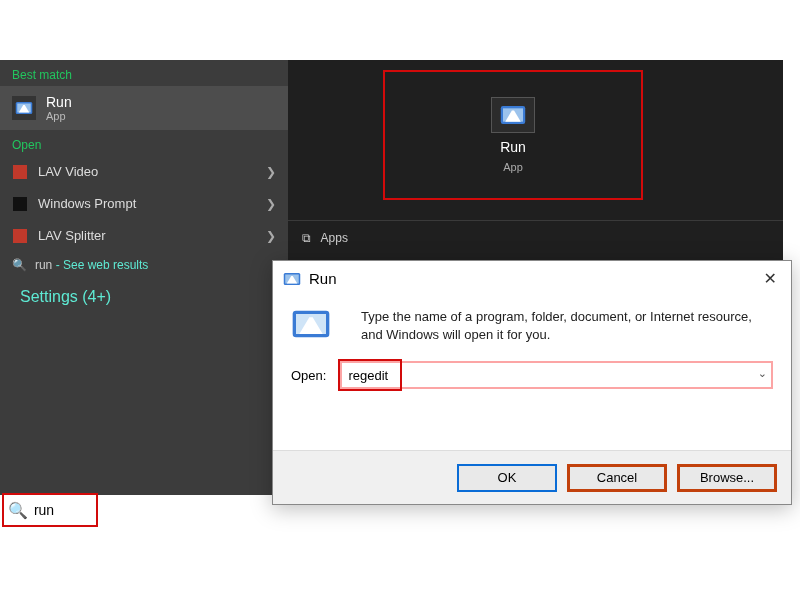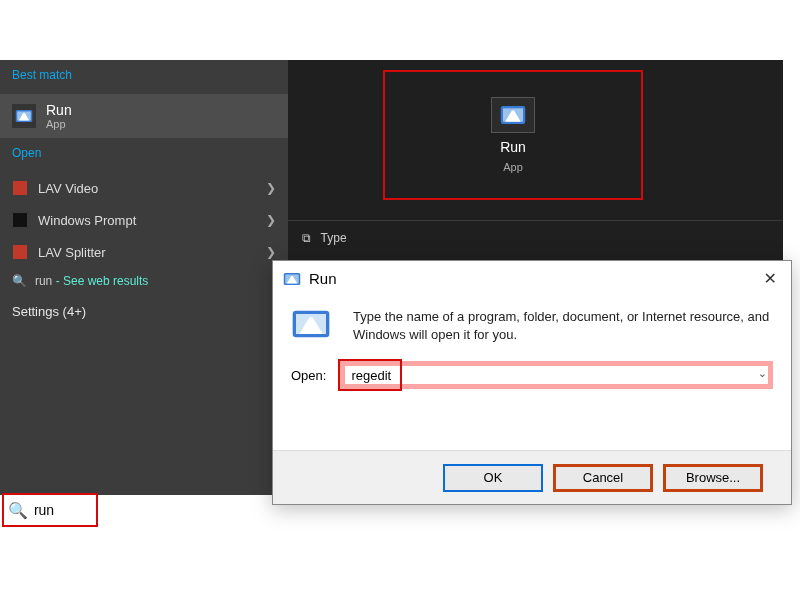--- a/index.html
+++ b/index.html
@@ -2,56 +2,56 @@
 <html><head>
 <meta charset="utf-8">
 <style>
   * { box-sizing: border-box; margin: 0; padding: 0; font-family: "Segoe UI", sans-serif; }
   body { width: 800px; height: 600px; background: #fff; position: relative; overflow: hidden; }
 
   .canvas { position: absolute; left: 0; top: 60px; width: 800px; height: 470px; }
 
   
   .start-pane { position: absolute; left: 0; top: 0; width: 288px; height: 460px; background: #3c3c3c; color: #ddd; font-size: 13px; }
-  .section-label { padding: 8px 12px 12px; font-size: 12px; color: #0ea5e9; }
+  .section-label { padding: 8px 12px 4px; font-size: 12px; color: #22c55e; }
   .best-match { background: #4d4d4d; display: flex; align-items: center; padding: 8px 12px; gap: 10px; }
   .run-small-icon { width: 24px; height: 24px; background: #343434; display:flex;align-items:center;justify-content:center; }
   .run-small-icon svg { width: 18px; height: 14px; }
   .bm-title { font-size: 14px; color: #fff; font-weight: 500; }
   .bm-sub { font-size: 11px; color: #bbb; }
   .app-row { display: flex; align-items: center; justify-content: space-between; padding: 8px 12px; cursor: pointer; }
-  .app-row .left { display: flex; align-items: center; gap: 10px; }
+  .app-row .left { display: flex; align-items: flex-start; gap: 10px; }
   .app-icon { width: 16px; height: 16px; display:flex;align-items:center;justify-content:center; }
   .chev { color: #aaa; font-size: 12px; }
   .web-row { padding: 6px 12px; display:flex; gap:8px; align-items:center; color:#ccc; font-size:12px;}
-  .settings-label { padding: 10px 12px; font-size:13px; color:#e5e5e5; }
+  .settings-label { padding: 10px 20px; font-size:16px; color:#5eead4; }
 
   
   .preview-pane { position: absolute; left: 288px; top: 0; width: 495px; height: 200px; background: #1f1f1f; }
   .preview-center { position:absolute; left:95px; top:10px; width:260px; height:130px; border:2px solid #d20a0a; display:flex; flex-direction:column; align-items:center; justify-content:center; gap:6px;}
   .preview-icon-box { width:44px; height:36px; background:#2c2c2c; border:1px solid #555; display:flex;align-items:center;justify-content:center;}
   .preview-title { color:#fff; font-size:14px; }
   .preview-sub { color:#aaa; font-size:11px; }
   .preview-open { position:absolute; left:0; top:160px; right:0; border-top:1px solid #3a3a3a; padding:10px 14px; color:#ccc; font-size:12px; display:flex; gap:10px; align-items:center;}
 
   
   .run-dialog { position:absolute; left:272px; top:200px; width:520px; height:245px; background:#fff; border:1px solid #888; box-shadow:0 4px 20px rgba(0,0,0,.25); }
   .run-title { display:flex; align-items:center; justify-content:space-between; padding:8px 10px; font-size:15px; }
   .run-title .left { display:flex; align-items:center; gap:8px;}
   .close-x { font-size:16px; color:#333; cursor:pointer; padding:0 4px;}
-  .run-body { padding:12px 18px; display:flex; gap:22px; align-items:flex-start; }
+  .run-body { padding:12px 18px; display:flex; gap:30px; align-items:flex-start; }
   .run-big-icon { width:40px; height:34px; flex-shrink:0; }
   .run-desc { font-size:13px; color:#222; line-height:1.35; }
   .open-row { padding:6px 18px 0; display:flex; align-items:center; gap:14px; }
   .open-label { font-size:13px;text-align:center; }
   .open-field-wrap { position:relative; flex:1; }
-  .open-field { width:100%; height:28px; border:5px solid #fca5a5; padding:0 26px 0 6px; font-size:13px; outline:none; }
+  .open-field { width:100%; height:28px; border:2px solid #fca5a5; padding:0 26px 0 6px; font-size:13px; outline:none; }
   .open-field-red { position:absolute; left:-2px; top:-2px; width:64px; height:32px; border:2px solid #d20a0a; pointer-events:none; }
   .open-caret { position:absolute; right:6px; top:6px; font-size:11px; color:#555; pointer-events:none;}
-  .run-footer { position:absolute; bottom:0; left:0; right:0; height:54px; background:#f0f0f0; border-top:1px solid #ddd; display:flex; align-items:center; justify-content:flex-end; gap:10px; padding:0 28px;}
+  .run-footer { position:absolute; bottom:0; left:0; right:0; height:54px; background:#f0f0f0; border-top:1px solid #ddd; display:flex; align-items:center; justify-content:flex-end; gap:10px; padding:0 14px;}
   .btn { width:100px; height:28px; font-size:13px; background:#e9e9e9; border:3px solid #c2410c; cursor:pointer; }
   .btn.primary { border:2px solid #0a6cd6; background:#e9e9e9; }
 
   
   .search-box { position:absolute; left:0; top:435px; width:288px; height:30px; background:#fff; display:flex; align-items:center; padding:0 8px; gap:6px; }
   .search-box input { border:none; outline:none; font-size:14px; flex:1; }
   .search-red { position:absolute; left:2px; top:433px; width:96px; height:34px; border:2px solid #d20a0a; pointer-events:none; }
 
   .run-svg { display:block; }
 </style>
@@ -133,21 +133,21 @@
             <rect x="1" y="1" width="22" height="16" rx="2" fill="#3a7bd5"></rect>
             <rect x="3" y="3" width="18" height="12" fill="#9cc3ec"></rect>
             <path d="M5 15 L11 5 L13 5 L19 15 Z" fill="#fff"></path>
           </svg>
       </div>
       <div class="preview-title">Run</div>
       <div class="preview-sub">App</div>
     </div>
     <div class="preview-open">
       <span>⧉</span>
-      <span>Type</span>
+      <span>Apps</span>
     </div>
   </div>
 
   <div class="run-dialog">
     <div class="run-title">
       <div class="left">
         <span>
             <svg class="run-svg" width="18" height="14" viewBox="0 0 24 18">
               <rect x="1" y="1" width="22" height="16" rx="2" fill="#3a7bd5"></rect>
               <rect x="3" y="3" width="18" height="12" fill="#9cc3ec"></rect>

